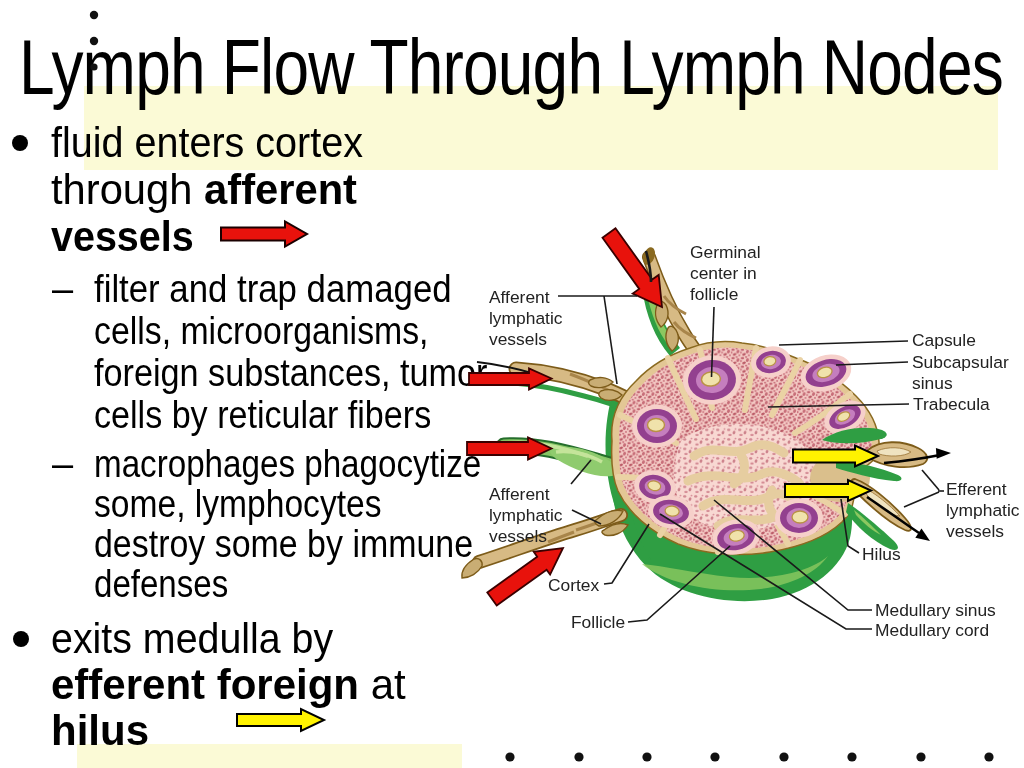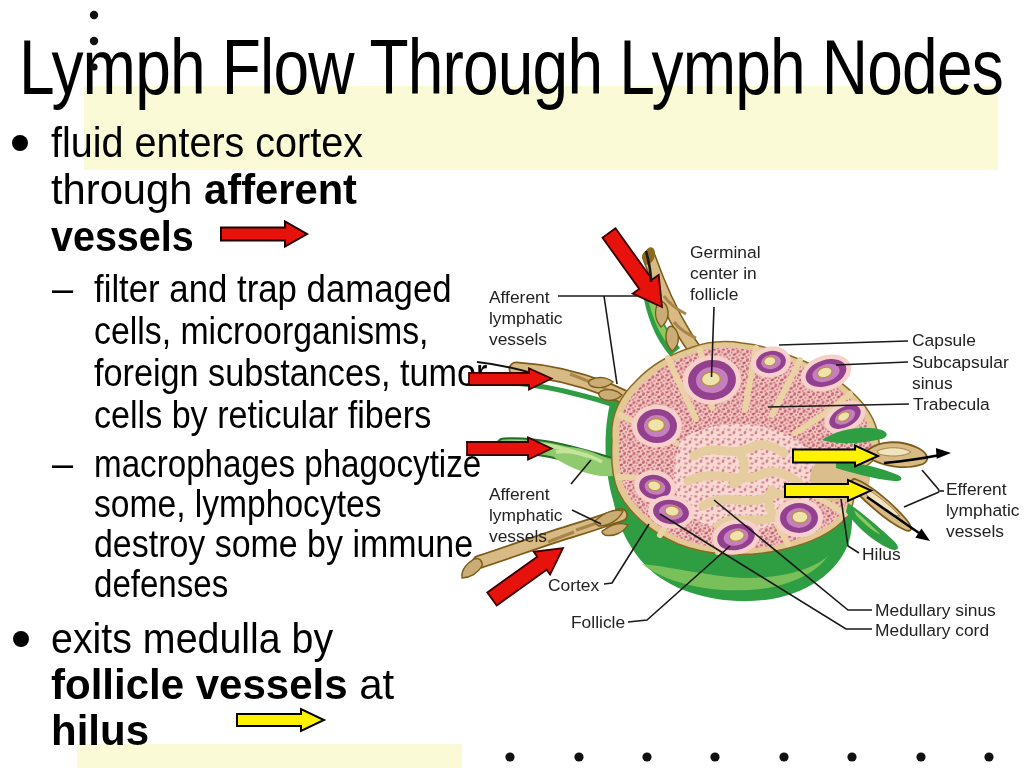--- a/index.html
+++ b/index.html
@@ -22,21 +22,21 @@
 <div class="abs bl b2" id="L4" style="left:94px;top:270px;transform:scaleX(0.915)">filter and trap damaged</div>
 <div class="abs bl b2" id="L5" style="left:94px;top:312px;transform:scaleX(0.89)">cells, microorganisms,</div>
 <div class="abs bl b2" id="L6" style="left:94px;top:354px;transform:scaleX(0.90)">foreign substances, tumor</div>
 <div class="abs bl b2" id="L7" style="left:94px;top:396px;transform:scaleX(0.897)">cells by reticular fibers</div>
 <div class="abs bl b2" id="D2" style="left:52px;top:445px">–</div>
 <div class="abs bl b2" id="L8" style="left:94px;top:445px;transform:scaleX(0.873)">macrophages phagocytize</div>
 <div class="abs bl b2" id="L9" style="left:94px;top:485px;transform:scaleX(0.884)">some, lymphocytes</div>
 <div class="abs bl b2" id="L10" style="left:94px;top:525px;transform:scaleX(0.893)">destroy some by immune</div>
 <div class="abs bl b2" id="L11" style="left:94px;top:565px;transform:scaleX(0.87)">defenses</div>
 <div class="abs bl b1" id="L12" style="left:51px;top:618px;transform:scaleX(0.937)">exits medulla by</div>
-<div class="abs bl b1" id="L13" style="left:51px;top:664px"><b>follicle vessels</b> at</div>
+<div class="abs bl b1" id="L13" style="left:51px;top:664px"><b>efferent foreign</b> at</div>
 <div class="abs bl b1" id="L14" style="left:51px;top:710px;transform:scaleX(1)"><b>hilus</b></div>
 <svg class="abs" style="left:0;top:0" width="1024" height="768" viewBox="0 0 1024 768">
 <defs>
 <pattern id="st" width="10" height="9" patternUnits="userSpaceOnUse">
 <ellipse cx="2.3" cy="2" rx="1.8" ry="1.3" fill="#c26672"></ellipse>
 <ellipse cx="7.5" cy="4" rx="1.5" ry="2" fill="#c76d78" transform="rotate(30 7.5 4)"></ellipse>
 <ellipse cx="4" cy="7" rx="2" ry="1.2" fill="#bb5c68" transform="rotate(-20 4 7)"></ellipse>
 <ellipse cx="9" cy="8" rx="1.2" ry="1" fill="#cf7d86"></ellipse>
 <ellipse cx="0.6" cy="5" rx="1" ry="1.3" fill="#cc7680"></ellipse>
 <ellipse cx="6.2" cy="0.8" rx="1.2" ry="0.9" fill="#c76d78"></ellipse>

